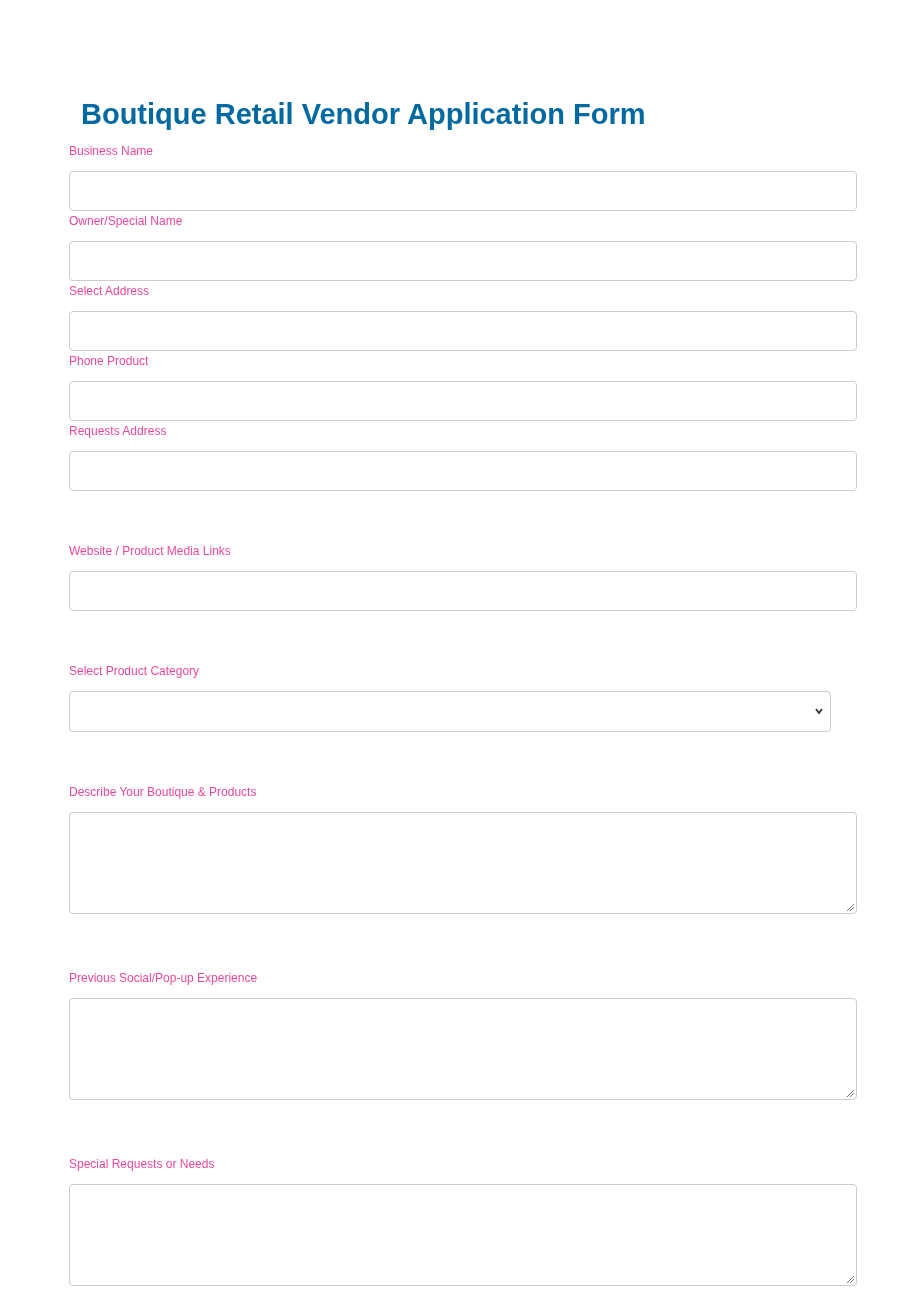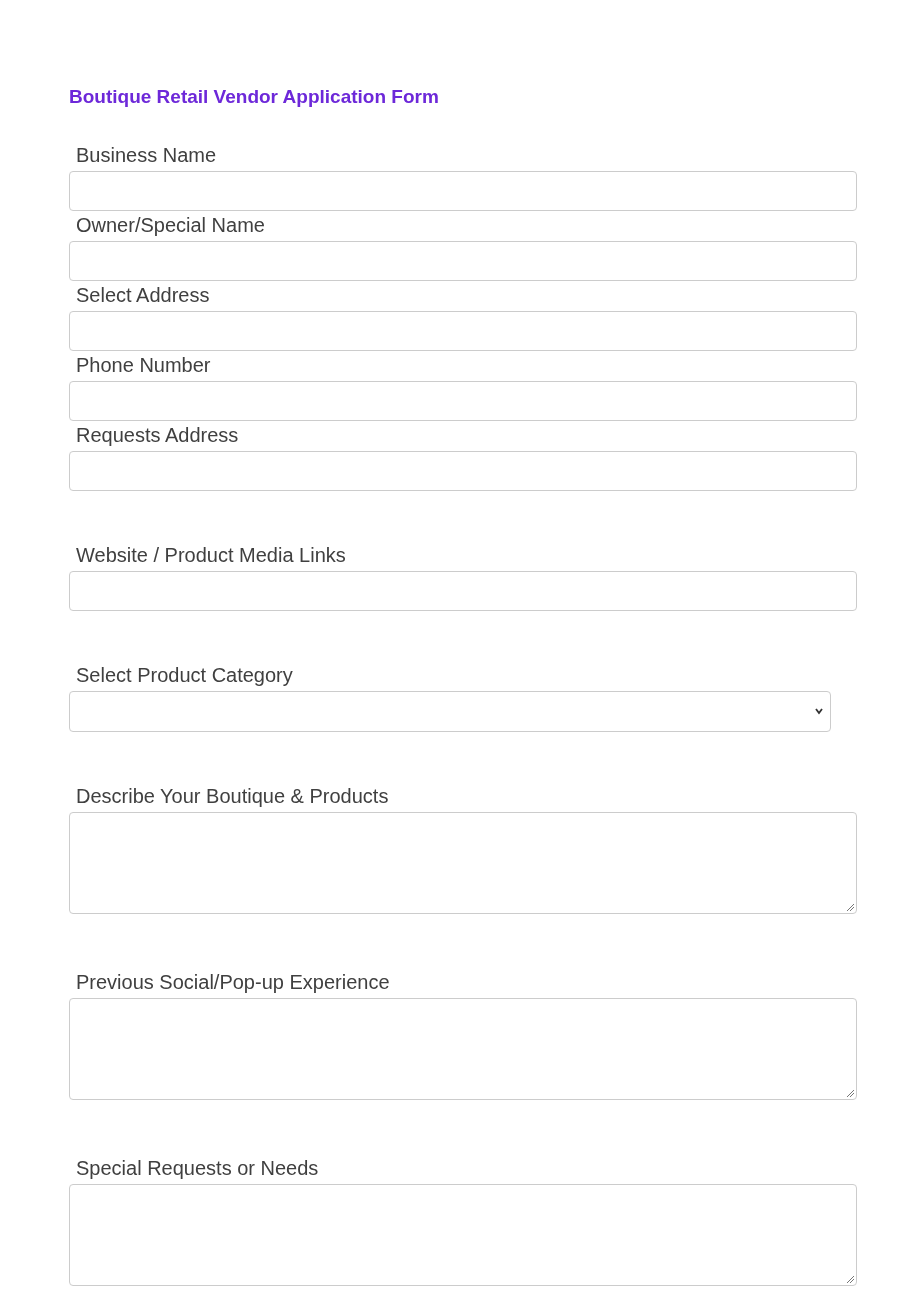--- a/index.html
+++ b/index.html
@@ -1,39 +1,39 @@
 <!DOCTYPE html>
 <html><head>
   <meta charset="utf-8">
   <style>
     html, body { margin: 0; padding: 0; background: #ffffff; }
     body { width: 900px; height: 1300px; overflow: hidden; font-family: "Liberation Sans", sans-serif; color: #555555; }
-    h1 { position: absolute; left: 69px; top: 86px; margin: 0; font-size: 19px; font-weight: bold; color: #6d28d9; white-space: nowrap; }
-    .lbl { position: absolute; left: 76px; font-size: 20px; color: #404040; white-space: nowrap; }
+    h1 { position: absolute; left: 69px; top: 86px; margin: 12px; font-size: 29px; font-weight: bold; color: #0369a1; white-space: nowrap; }
+    .lbl { position: absolute; left: 69px; font-size: 12px; color: #ec4899; white-space: nowrap; }
     .inp { position: absolute; left: 69px; width: 788px; height: 40px; box-sizing: border-box; border: 1px solid #cccccc; border-radius: 4px; background: #fff; }
     .sel { position: absolute; left: 69px; width: 762px; height: 41px; box-sizing: border-box; border: 1px solid #cccccc; border-radius: 4px; background: #fff; }
     .sel .chev { position: absolute; right: 6px; top: 12px; width: 10px; height: 14px; }
     .ta { position: absolute; left: 69px; width: 788px; height: 102px; box-sizing: border-box; border: 1px solid #cccccc; border-radius: 4px; background: #fff; }
     .ta .grip { position: absolute; right: 1px; bottom: 1px; width: 9px; height: 9px; }
   </style>
 </head>
 <body>
 
 <h1>Boutique Retail Vendor Application Form</h1>
 
 <div class="lbl" style="top:144px">Business Name</div>
 <div class="inp" style="top:171px"></div>
 
 <div class="lbl" style="top:214px">Owner/Special Name</div>
 <div class="inp" style="top:241px"></div>
 
 <div class="lbl" style="top:284px">Select Address</div>
 <div class="inp" style="top:311px"></div>
 
-<div class="lbl" style="top:354px">Phone Number</div>
+<div class="lbl" style="top:354px">Phone Product</div>
 <div class="inp" style="top:381px"></div>
 
 <div class="lbl" style="top:424px">Requests Address</div>
 <div class="inp" style="top:451px"></div>
 
 <div class="lbl" style="top:544px">Website / Product Media Links</div>
 <div class="inp" style="top:571px"></div>
 
 <div class="lbl" style="top:664px">Select Product Category</div>
 <div class="sel" style="top:691px">

